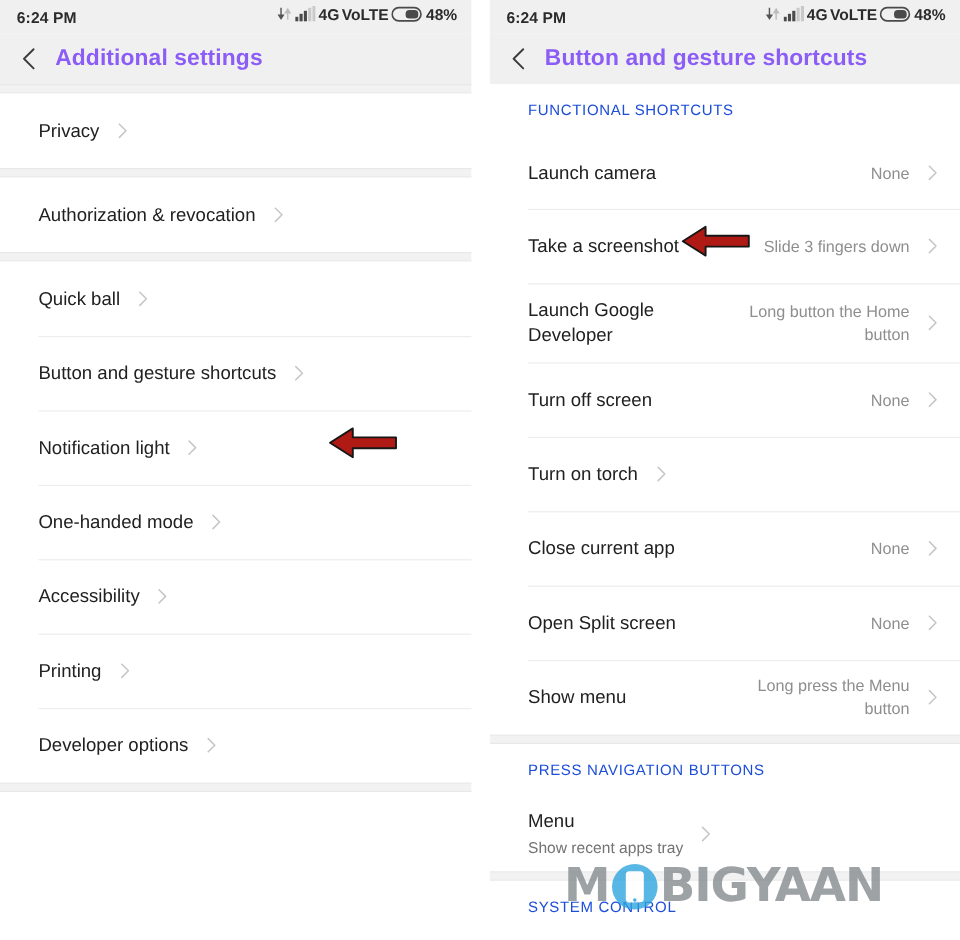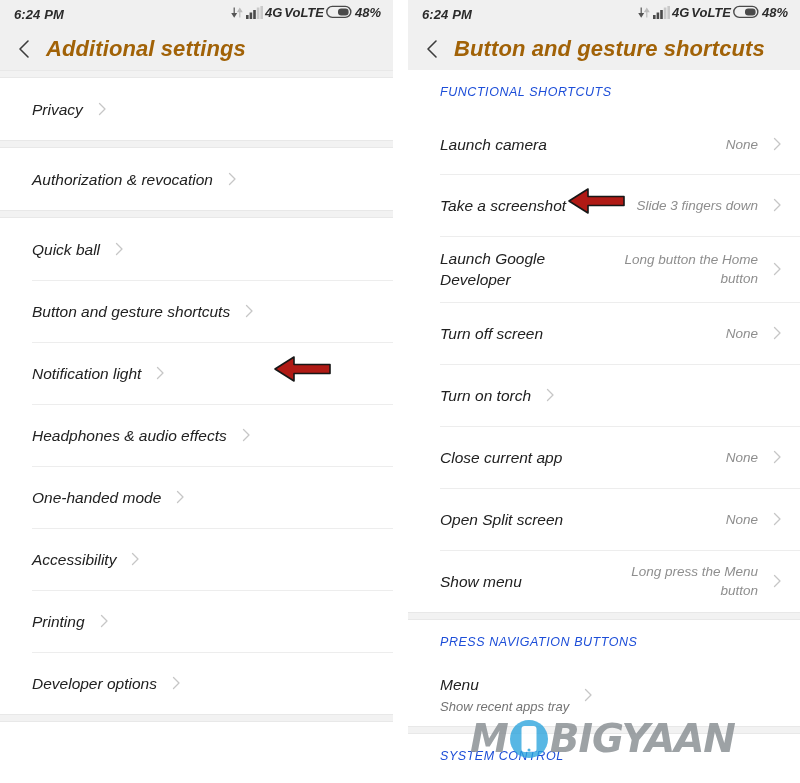--- a/index.html
+++ b/index.html
@@ -3,21 +3,21 @@
 <meta charset="utf-8">
 <style>
   html,body{margin:0;padding:0;}
   body{
     width:800px;height:783px;
     background:#ffffff;
     font-family:"Liberation Sans","DejaVu Sans",sans-serif;
     -webkit-font-smoothing:antialiased;
     overflow:hidden;
   }
-  .screens{position:relative;width:696px;height:783px;font-style:italic;}
+  .screens{position:relative;width:696px;height:783px;}
 
   .phone{position:absolute;top:0;height:783px;background:#ffffff;overflow:hidden;}
   .phone.left{left:0;width:393px;}
   .phone.right{left:408px;width:392px;}
 
   
   .statusbar{
     height:28px;background:#f0f0f0;
     display:flex;align-items:center;
     padding:0 12px 0 14px;box-sizing:border-box;
@@ -29,21 +29,21 @@
   .sb-batt{display:flex;align-items:center;}
 
   
   .appbar{
     height:42px;background:#f0f0f0;
     display:flex;align-items:center;
     padding-left:14px;box-sizing:border-box;
   }
   .back-ic{width:22px;height:22px;flex:0 0 auto;margin-right:10px;}
   .appbar-title{
-    font-size:22px;font-weight:bold;color:#a16207;letter-spacing:.1px;
+    font-size:19px;font-weight:bold;color:#8b5cf6;letter-spacing:.1px;
   }
 
   
   .list{background:#ffffff;}
   .gap{height:8px;background:#f2f2f2;border-top:1px solid #e8e8e8;border-bottom:1px solid #e8e8e8;box-sizing:border-box;}
 
   .row{
     display:flex;align-items:center;
     padding:0 14px 0 32px;box-sizing:border-box;
     background:#ffffff;position:relative;
@@ -183,30 +183,20 @@
           </div>
         <span class="chev">
           <svg width="18" height="18" viewBox="0 0 18 18">
               <path d="M6.5 3.5 L12 9 L6.5 14.5" fill="none" stroke="#c6c6c6" stroke-width="1.3" stroke-linecap="round" stroke-linejoin="round"></path>
             </svg>
         </span>
       </div>
       <div class="row h62">
         <div class="row-main">
             <span class="row-title">Notification light</span>
-          </div>
-        <span class="chev">
-          <svg width="18" height="18" viewBox="0 0 18 18">
-              <path d="M6.5 3.5 L12 9 L6.5 14.5" fill="none" stroke="#c6c6c6" stroke-width="1.3" stroke-linecap="round" stroke-linejoin="round"></path>
-            </svg>
-        </span>
-      </div>
-      <div class="row h62">
-        <div class="row-main">
-            <span class="row-title">Headphones &amp; audio effects</span>
           </div>
         <span class="chev">
           <svg width="18" height="18" viewBox="0 0 18 18">
               <path d="M6.5 3.5 L12 9 L6.5 14.5" fill="none" stroke="#c6c6c6" stroke-width="1.3" stroke-linecap="round" stroke-linejoin="round"></path>
             </svg>
         </span>
       </div>
       <div class="row h62">
         <div class="row-main">
             <span class="row-title">One-handed mode</span>

